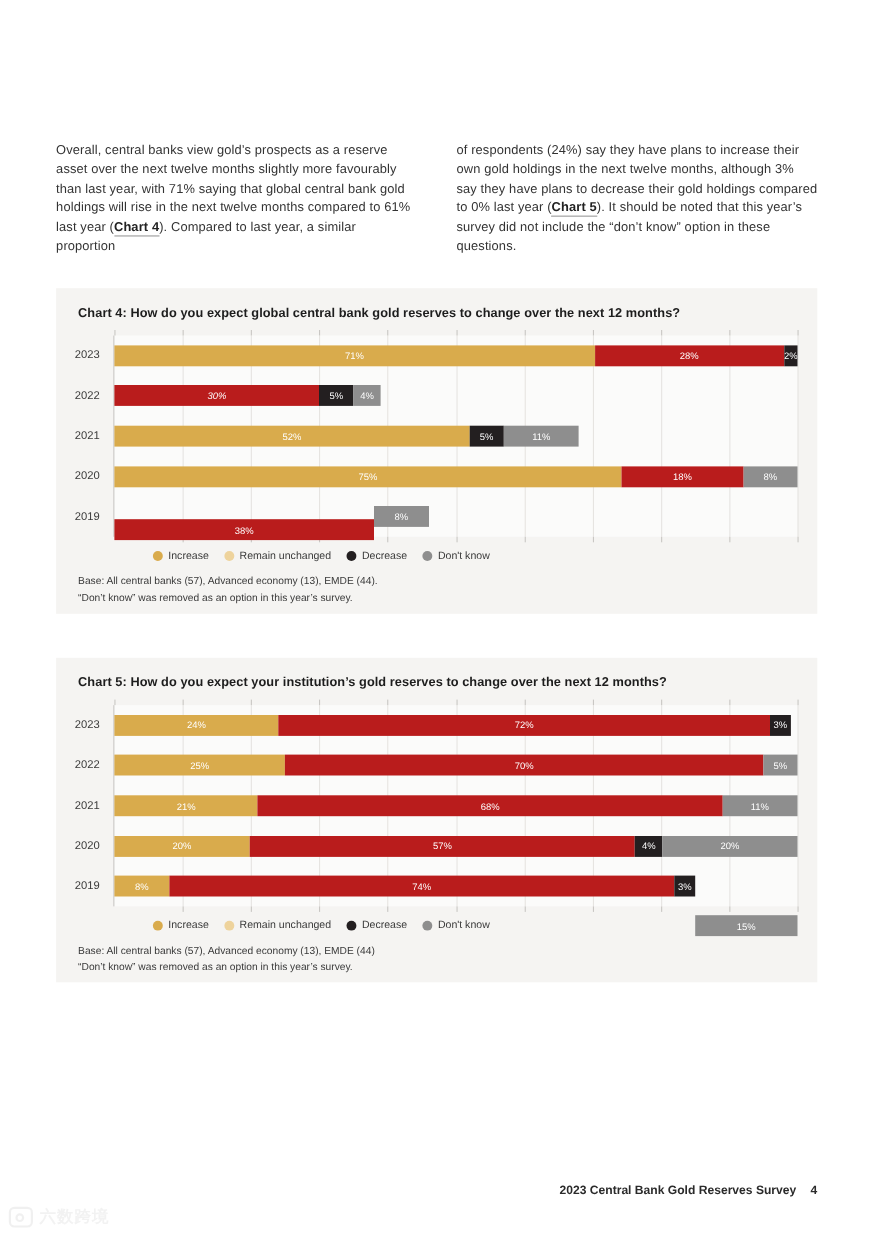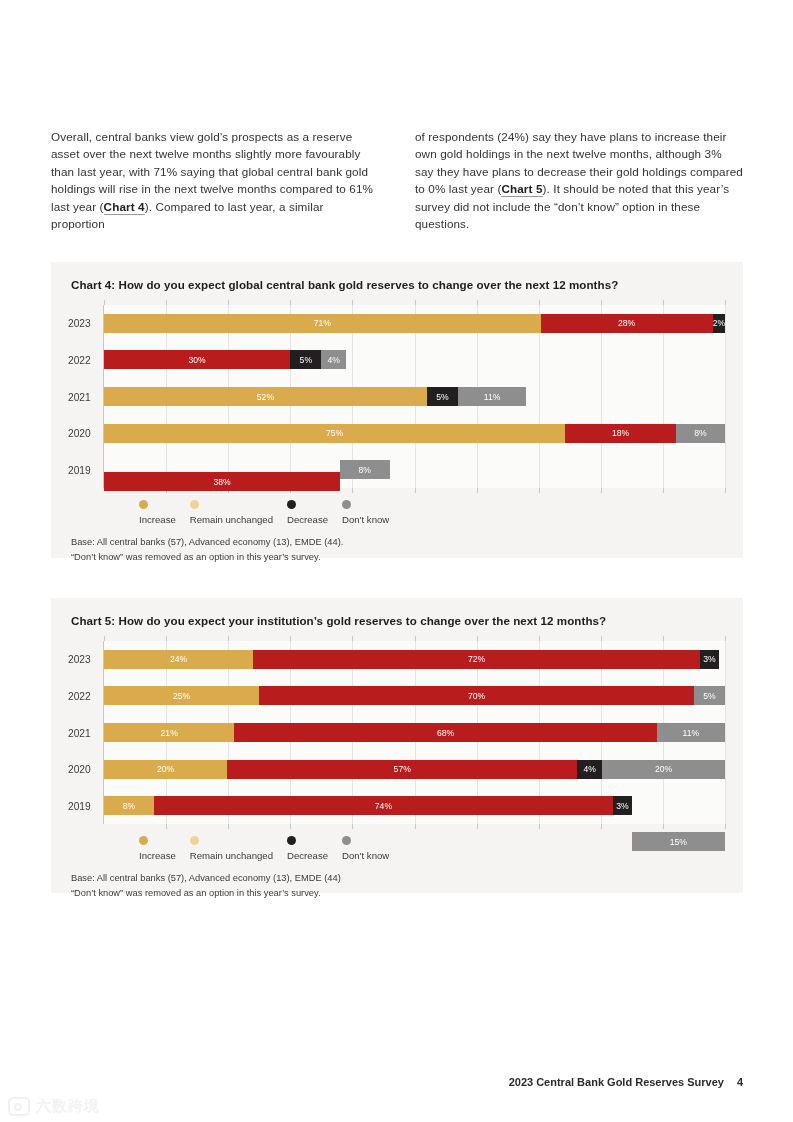--- a/index.html
+++ b/index.html
@@ -133,24 +133,24 @@
 
   
   .legend {
     display: flex;
     align-items: center;
     gap: 14px;
     margin: 12px 0 0 70px;
   }
   .legend-item {
     display: flex;
+    align-items: center;
     gap: 5px;
     font-size: 9.6px;
     color: #3a3a3a;
-    flex-direction: column;
   }
   .dot {
     width: 9px;
     height: 9px;
     border-radius: 50%;
     display: inline-block;
   }
   .dot-increase { background: #d9ab4c; }
   .dot-unchanged { background: #eed39c; }
   .dot-decrease { background: #231f20; }
@@ -267,21 +267,21 @@
       </div>
     <div class="rows">
         <div class="row" style="top: calc(10% - 9.5px);">
           <div class="row-label">2023</div>
           <div class="seg seg-increase" style="width: 71%;">71%</div>
           <div class="seg seg-unchanged" style="width: 28%;">28%</div>
           <div class="seg seg-decrease" style="width: 2%;">2%</div>
         </div>
         <div class="row" style="top: calc(30% - 9.5px);">
           <div class="row-label">2022</div>
-          <div class="seg seg-unchanged" style="width: 30%;">30%</div>
+          <div class="seg seg-unchanged" style="width: 30%; font-style: italic;">30%</div>
           <div class="seg seg-decrease" style="width: 5%;">5%</div>
           <div class="seg seg-dontknow" style="width: 4%;">4%</div>
         </div>
         <div class="row" style="top: calc(50% - 9.5px);">
           <div class="row-label">2021</div>
           <div class="seg seg-increase" style="width: 52%;">52%</div>
           <div class="seg seg-decrease" style="width: 5%;">5%</div>
           <div class="seg seg-dontknow" style="width: 11%;">11%</div>
         </div>
         <div class="row" style="top: calc(70% - 9.5px);">

